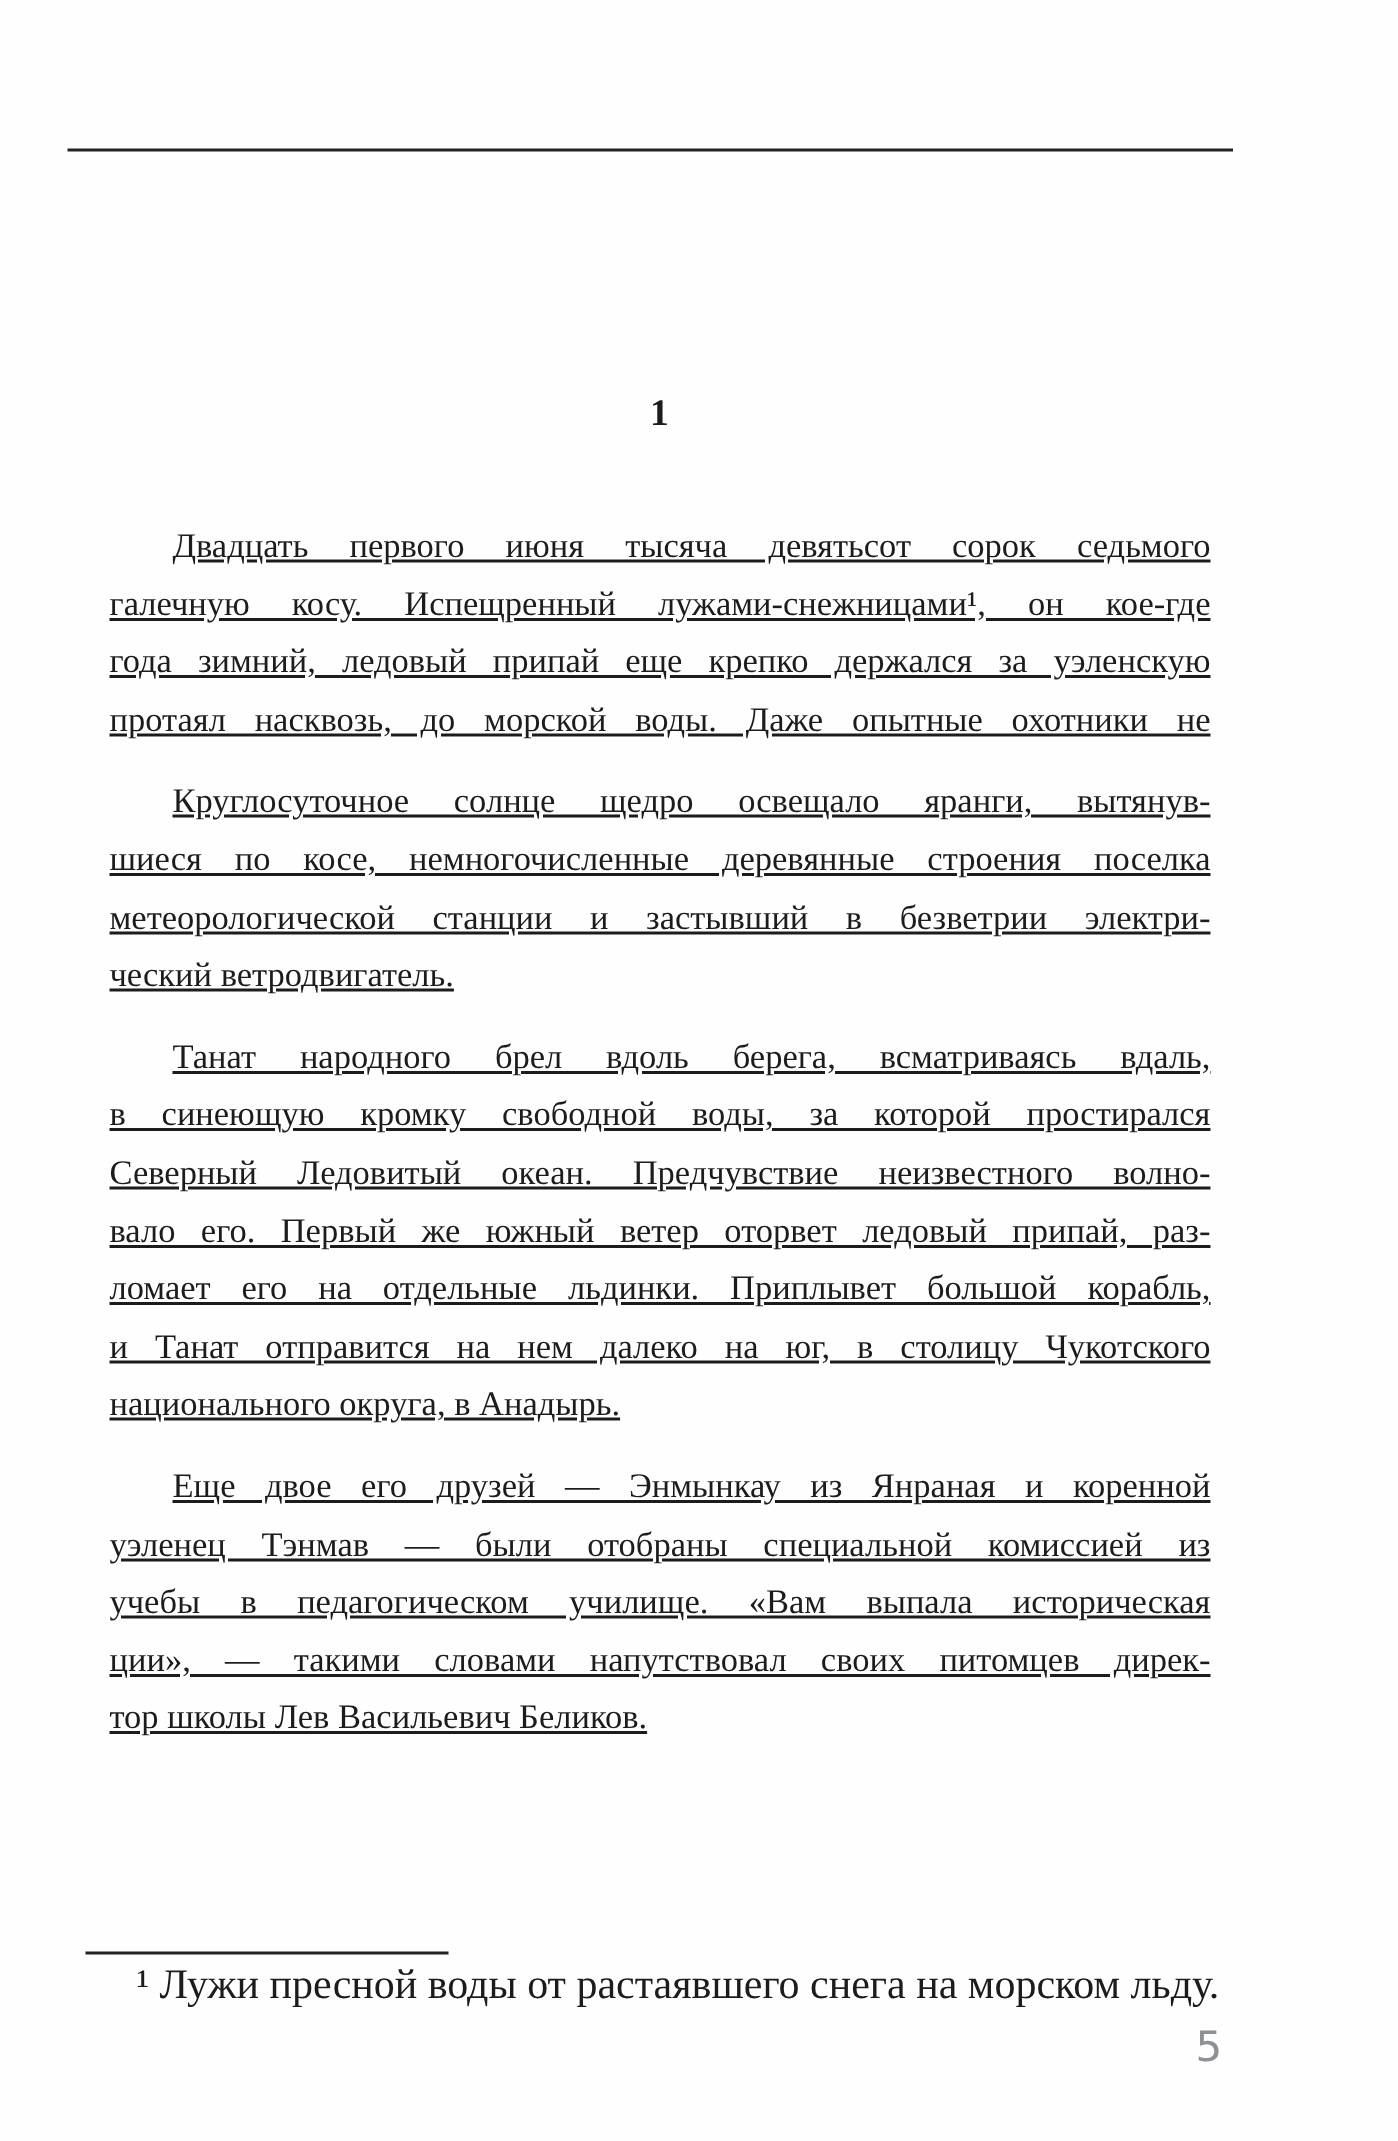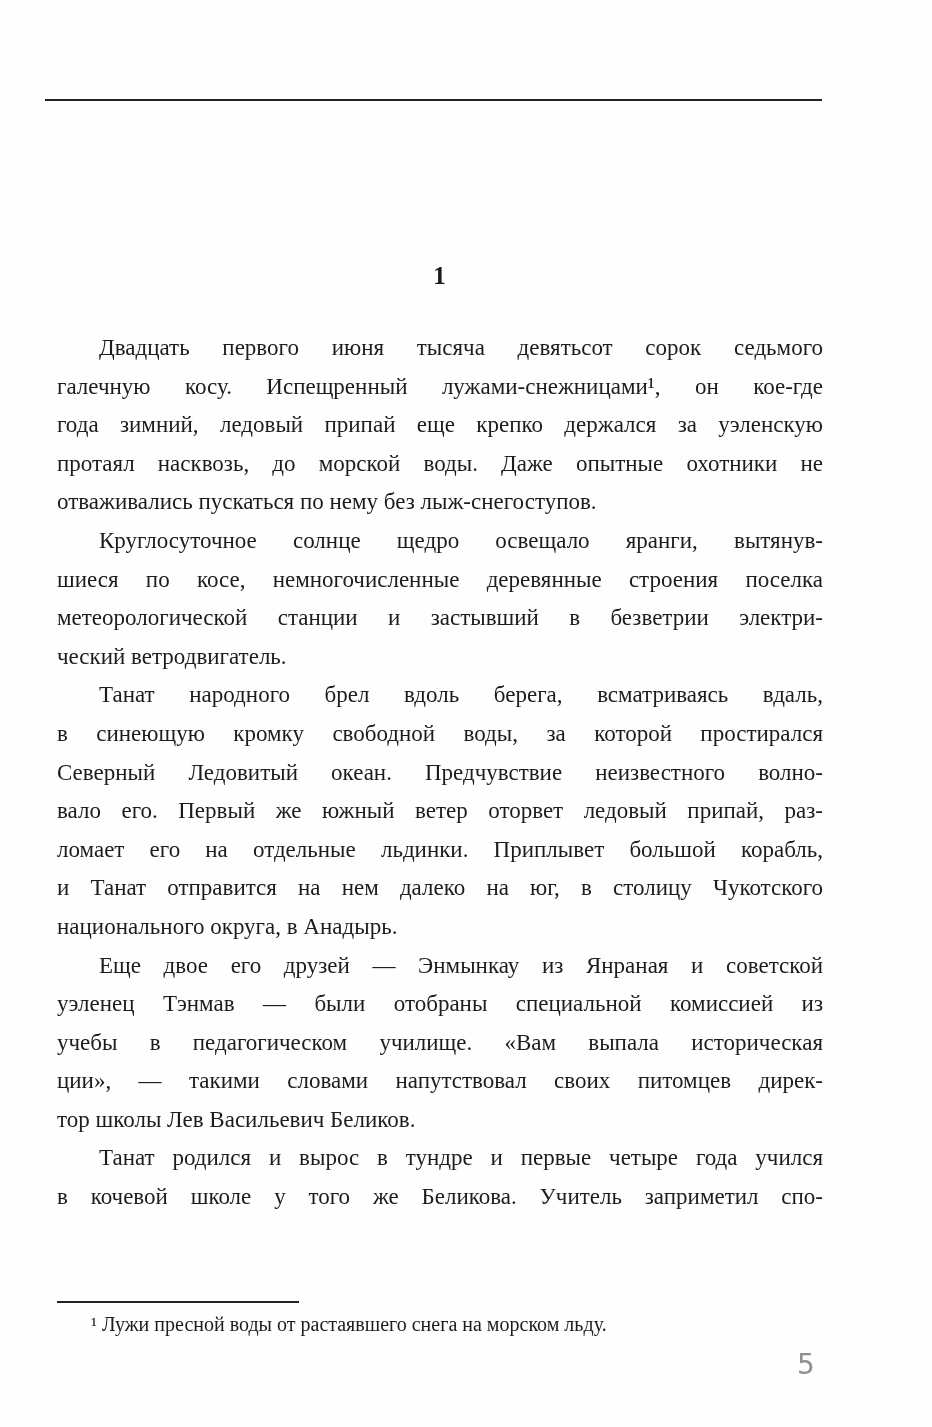--- a/index.html
+++ b/index.html
@@ -37,41 +37,41 @@
     letter-spacing: 1px;
   }
   .text-block {
     position: absolute;
     left: 57px;
     top: 329px;
     width: 766px;
     font-size: 23px;
     line-height: 38.6px;
   }
-  .para { margin: 0; padding: 0; }
+  .para { margin: 16px; padding: 0; text-decoration: underline; }
   .line {
     text-align: justify;
     text-align-last: justify;
   }
   .line.last { text-align-last: left; }
   .line.first { text-indent: 42px; }
   .footnote-rule {
     position: absolute;
     left: 57px;
     top: 1301px;
     width: 242px;
     height: 2px;
     background: #232323;
   }
   .footnote {
     position: absolute;
     left: 57px;
     top: 1309px;
     width: 766px;
-    font-size: 20px;
+    font-size: 28px;
     line-height: 30px;
     text-indent: 34px;
   }
   .page-number {
     position: absolute;
     left: 797px;
     top: 1348px;
     font-size: 28px;
     color: #8d9094;
     font-family: "DejaVu Sans", sans-serif;
@@ -82,45 +82,40 @@
 
 <div class="page">
   <div class="top-rule"></div>
   <div class="chapter-number">1</div>
   <div class="text-block">
       <div class="para">
         <div class="line first">Двадцать первого июня тысяча девятьсот сорок седьмого</div>
         <div class="line">галечную косу. Испещренный лужами-снежницами¹, он кое-где</div>
         <div class="line">года зимний, ледовый припай еще крепко держался за уэленскую</div>
         <div class="line">протаял насквозь, до морской воды. Даже опытные охотники не</div>
-        <div class="line last">отваживались пускаться по нему без лыж-снегоступов.</div>
       </div>
       <div class="para">
         <div class="line first">Круглосуточное солнце щедро освещало яранги, вытянув-</div>
         <div class="line">шиеся по косе, немногочисленные деревянные строения поселка</div>
         <div class="line">метеорологической станции и застывший в безветрии электри-</div>
         <div class="line last">ческий ветродвигатель.</div>
       </div>
       <div class="para">
         <div class="line first">Танат народного брел вдоль берега, всматриваясь вдаль,</div>
         <div class="line">в синеющую кромку свободной воды, за которой простирался</div>
         <div class="line">Северный Ледовитый океан. Предчувствие неизвестного волно-</div>
         <div class="line">вало его. Первый же южный ветер оторвет ледовый припай, раз-</div>
         <div class="line">ломает его на отдельные льдинки. Приплывет большой корабль,</div>
         <div class="line">и Танат отправится на нем далеко на юг, в столицу Чукотского</div>
         <div class="line last">национального округа, в Анадырь.</div>
       </div>
       <div class="para">
-        <div class="line first">Еще двое его друзей — Энмынкау из Янраная и советской</div>
+        <div class="line first">Еще двое его друзей — Энмынкау из Янраная и коренной</div>
         <div class="line">уэленец Тэнмав — были отобраны специальной комиссией из</div>
         <div class="line">учебы в педагогическом училище. «Вам выпала историческая</div>
         <div class="line">ции», — такими словами напутствовал своих питомцев дирек-</div>
         <div class="line last">тор школы Лев Васильевич Беликов.</div>
-      </div>
-      <div class="para">
-        <div class="line first">Танат родился и вырос в тундре и первые четыре года учился</div>
-        <div class="line">в кочевой школе у того же Беликова. Учитель заприметил спо-</div>
       </div>
     </div>
   <div class="footnote-rule"></div>
   <div class="footnote">¹ Лужи пресной воды от растаявшего снега на морском льду.</div>
   <div class="page-number">5</div>
 </div>
 
 </body></html>

